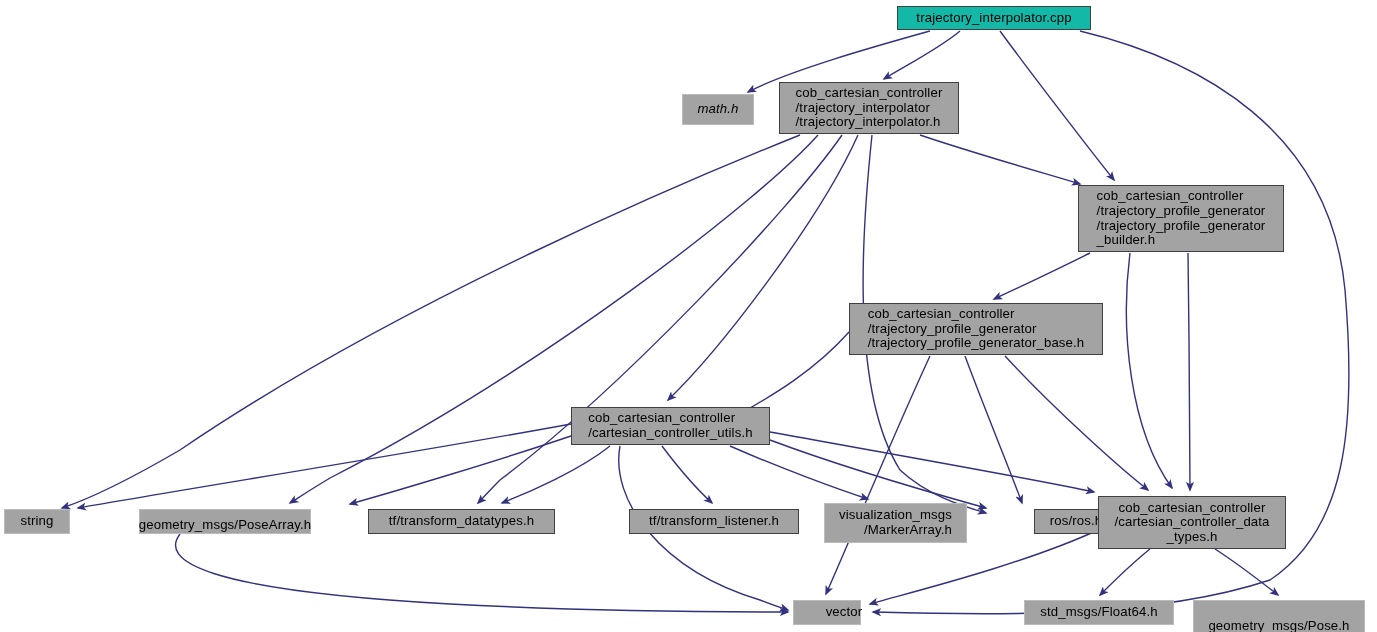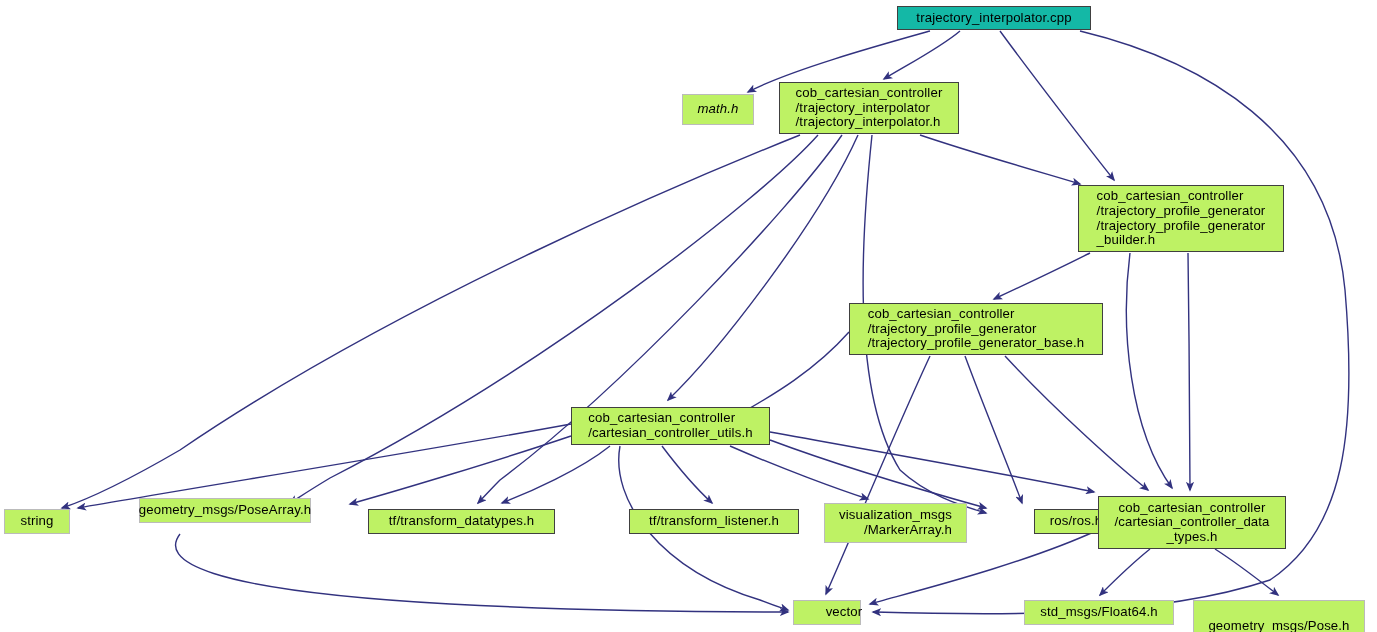--- a/index.html
+++ b/index.html
@@ -25,21 +25,21 @@
   .node {
     position: absolute;
     box-sizing: border-box;
     display: flex;
     align-items: center;
     justify-content: center;
     text-align: center;
     font-size: 13.2px;
     line-height: 14.6px;
     color: #000000;
-    background: #bef264;
+    background: #a3a3a3;
     border: 1px solid #bbbbbb;
     white-space: pre;
     letter-spacing: 0.01em;
   }
   .node.dark {
     border: 1px solid #404040;
   }
   .node.root {
     background: #14b8a6;
     border: 1px solid #404040;
@@ -102,21 +102,21 @@
       <div class="node dark lal" style="left: 1078px; top: 185px; width: 206px; height: 67px;"><span class="node-label">cob_cartesian_controller
 /trajectory_profile_generator
 /trajectory_profile_generator
 _builder.h</span></div>
       <div class="node dark lal" style="left: 849px; top: 303px; width: 254px; height: 52px;"><span class="node-label">cob_cartesian_controller
 /trajectory_profile_generator
 /trajectory_profile_generator_base.h</span></div>
       <div class="node dark lal" style="left: 571px; top: 407px; width: 199px; height: 38px;"><span class="node-label">cob_cartesian_controller
 /cartesian_controller_utils.h</span></div>
       <div class="node " style="left: 4px; top: 509px; width: 66px; height: 25px;"><span class="node-label">string</span></div>
-      <div class="node " style="left: 139px; top: 498px; width: 172px; height: 25px;"><span class="node-label">geometry_msgs/PoseArray.h</span></div>
+      <div class="node " style="left: 139px; top: 509px; width: 172px; height: 25px; align-items: flex-end;"><span class="node-label">geometry_msgs/PoseArray.h</span></div>
       <div class="node dark" style="left: 368px; top: 509px; width: 187px; height: 25px;"><span class="node-label">tf/transform_datatypes.h</span></div>
       <div class="node dark" style="left: 629px; top: 509px; width: 170px; height: 25px;"><span class="node-label">tf/transform_listener.h</span></div>
       <div class="node " style="left: 824px; top: 503px; width: 143px; height: 40px; text-align: right;"><span class="node-label">visualization_msgs
 /MarkerArray.h</span></div>
       <div class="node dark" style="left: 1034px; top: 509px; width: 84px; height: 25px;"><span class="node-label">ros/ros.h</span></div>
       <div class="node dark" style="left: 1098px; top: 496px; width: 188px; height: 53px;"><span class="node-label">cob_cartesian_controller
 /cartesian_controller_data
 _types.h</span></div>
       <div class="node " style="left: 793px; top: 600px; width: 68px; height: 25px; padding-left: 34px;"><span class="node-label">vector</span></div>
       <div class="node " style="left: 1024px; top: 600px; width: 150px; height: 25px;"><span class="node-label">std_msgs/Float64.h</span></div>

